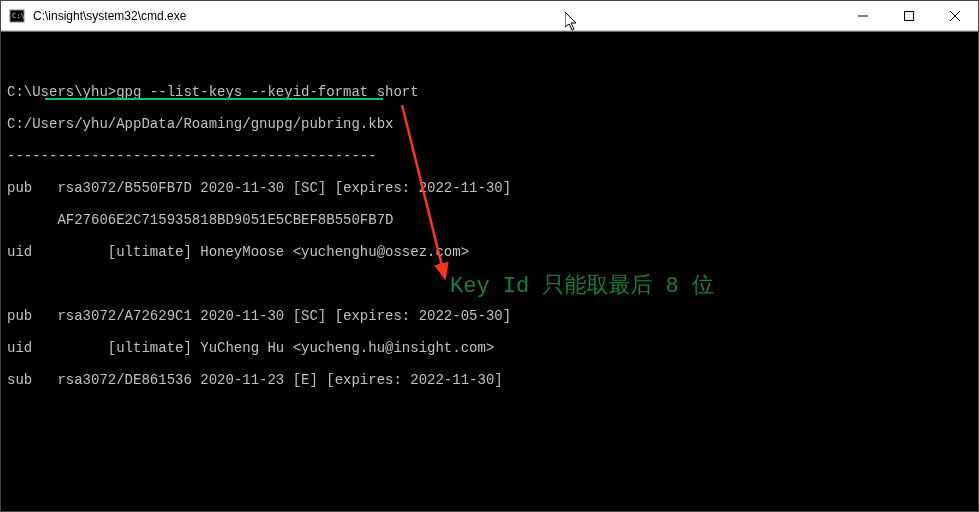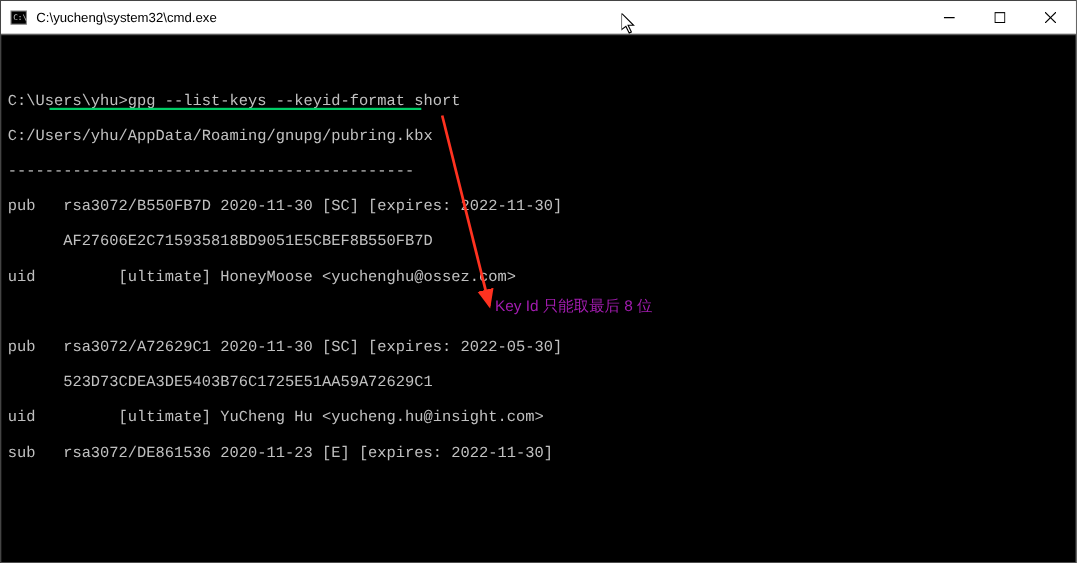--- a/index.html
+++ b/index.html
@@ -86,23 +86,23 @@
     .annotation-overlay {
       position: absolute;
       top: 0;
       left: 0;
       width: 100%;
       height: 100%;
       pointer-events: none;
     }
     .annotation-text {
       position: absolute;
-      color: #a21caf;
-      font-family: Liberation Sans, sans-serif;
-      font-size: 14px;
+      color: #15803d;
+      font-family: Liberation Mono, monospace;
+      font-size: 22px;
       font-weight: 400;
       top: 270px;
       left: 450px;
     }
     .mouse-cursor {
       position: absolute;
       top: 12px;
       left: 565px;
       pointer-events: none;
     }
@@ -111,21 +111,21 @@
 <body>
 
 <div class="window">
   <div class="titlebar">
     <div class="titlebar-icon">
       <svg width="16" height="16" viewBox="0 0 16 16">
         <rect x="1" y="2" width="14" height="12" fill="#000" stroke="#888" stroke-width="1"></rect>
         <text x="3" y="10" font-size="7" fill="#ccc" font-family="monospace">C:\</text>
       </svg>
     </div>
-    <div class="titlebar-title">C:\yucheng\system32\cmd.exe</div>
+    <div class="titlebar-title">C:\insight\system32\cmd.exe</div>
     <div class="window-controls">
       <div class="window-control">
         <svg width="10" height="10" viewBox="0 0 10 10">
             <line x1="0" y1="5" x2="10" y2="5" stroke="#000" stroke-width="1"></line>
           </svg>
       </div>
       <div class="window-control">
         <svg width="10" height="10" viewBox="0 0 10 10">
             <rect x="0.5" y="0.5" width="9" height="9" fill="none" stroke="#000" stroke-width="1"></rect>
           </svg>
@@ -142,21 +142,20 @@
   <div class="terminal">
 <span class="terminal-line"> </span>
 <span class="terminal-line"><span>C:\Users\yhu&gt;</span><span>gpg --list-keys --keyid-format short</span></span>
 <span class="terminal-line">C:/Users/yhu/AppData/Roaming/gnupg/pubring.kbx</span>
 <span class="terminal-line">--------------------------------------------</span>
 <span class="terminal-line">pub   rsa3072/B550FB7D 2020-11-30 [SC] [expires: 2022-11-30]</span>
 <span class="terminal-line">      AF27606E2C715935818BD9051E5CBEF8B550FB7D</span>
 <span class="terminal-line">uid         [ultimate] HoneyMoose &lt;yuchenghu@ossez.com&gt;</span>
 <span class="terminal-line"> </span>
 <span class="terminal-line">pub   rsa3072/A72629C1 2020-11-30 [SC] [expires: 2022-05-30]</span>
-<span class="terminal-line">      523D73CDEA3DE5403B76C1725E51AA59A72629C1</span>
 <span class="terminal-line">uid         [ultimate] YuCheng Hu &lt;yucheng.hu@insight.com&gt;</span>
 <span class="terminal-line">sub   rsa3072/DE861536 2020-11-23 [E] [expires: 2022-11-30]</span>
 <span class="terminal-line"> </span>
 <span class="terminal-line"> </span>
 
     <div class="annotation-underline"></div>
   </div>
 </div>
 
 <div class="annotation-overlay">

